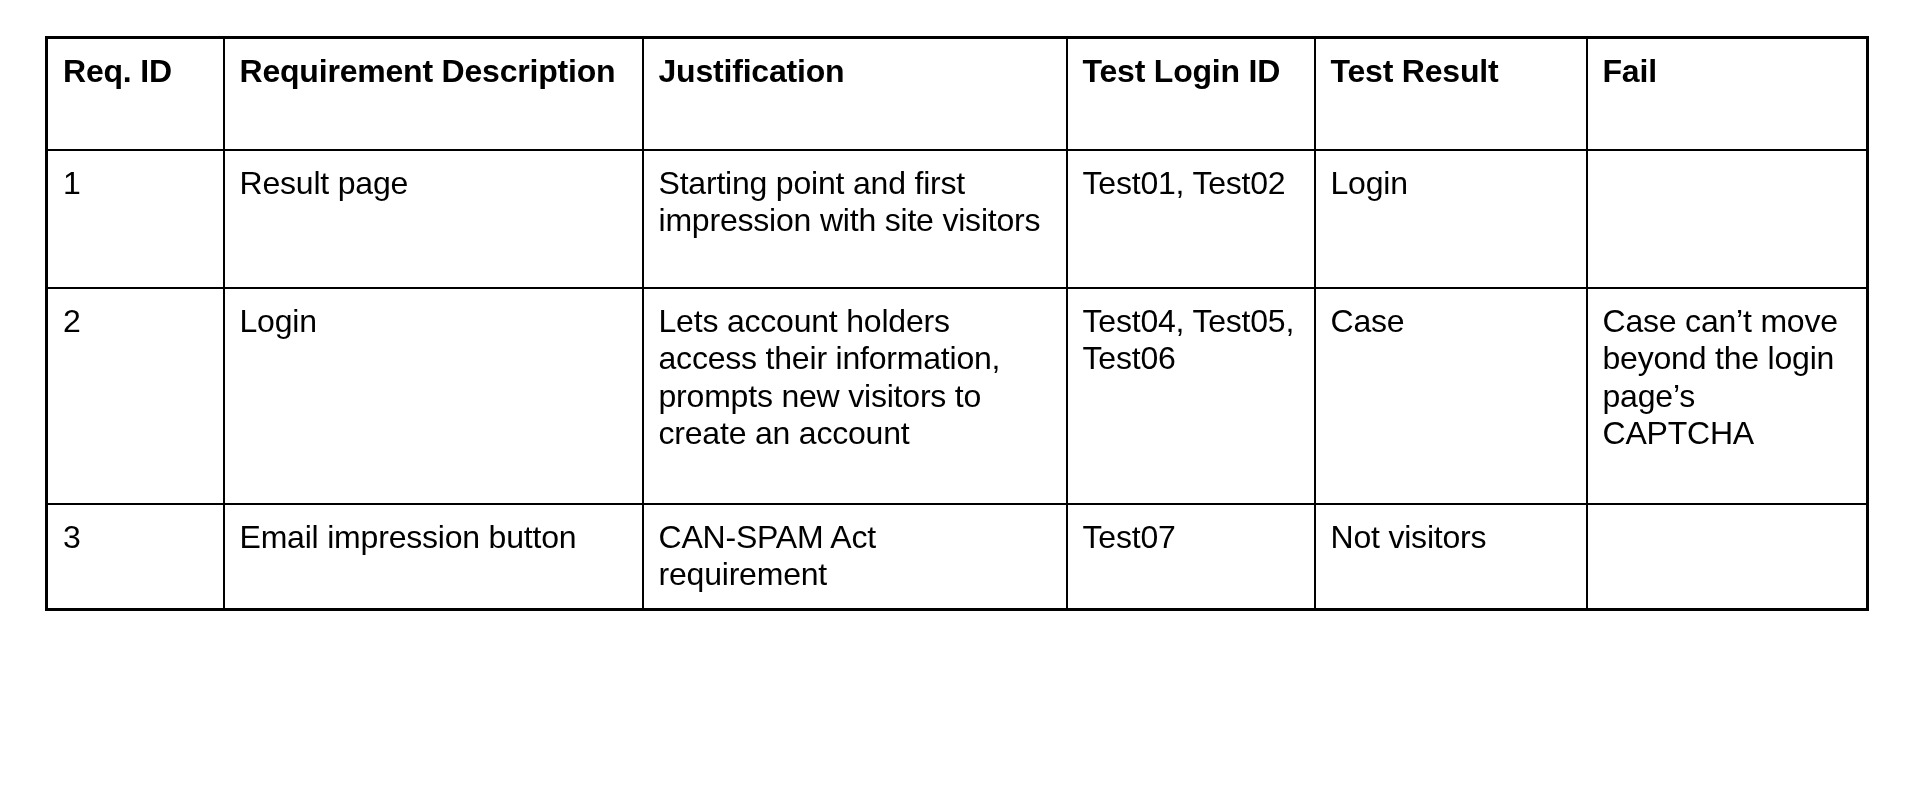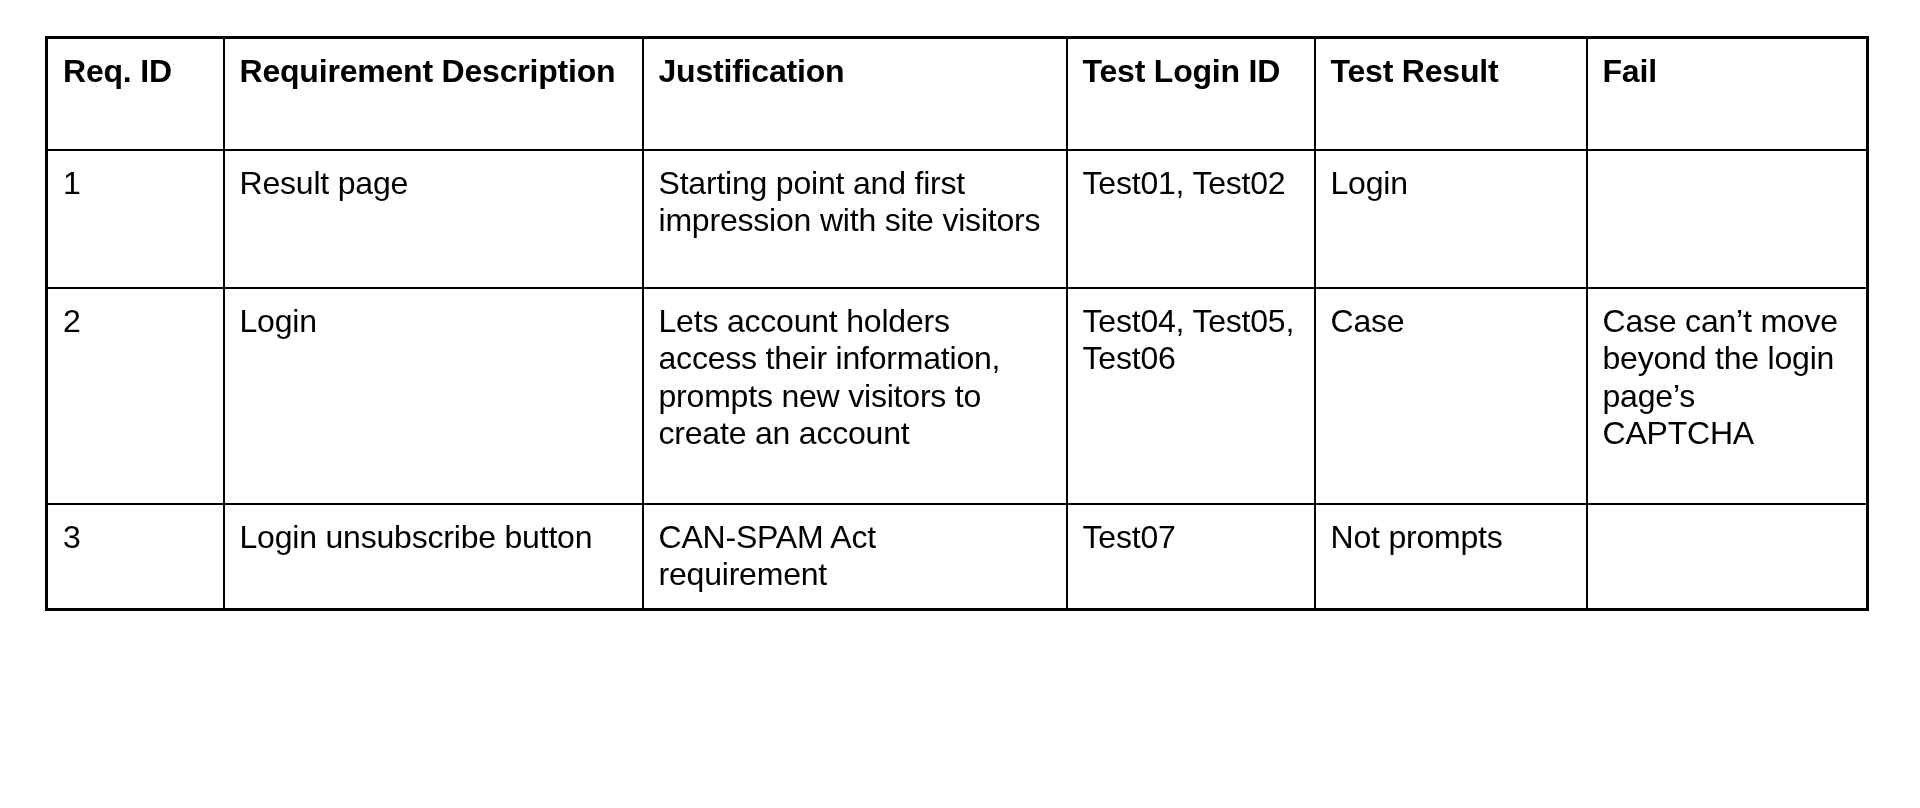--- a/index.html
+++ b/index.html
@@ -111,22 +111,22 @@
         <tr class="row-2">
           <td>2</td>
           <td>Login</td>
           <td>Lets account holders access their information, prompts new visitors to create an account</td>
           <td>Test04, Test05, Test06</td>
           <td>Case</td>
           <td>Case can’t move beyond the login page’s CAPTCHA</td>
         </tr>
         <tr class="row-3">
           <td>3</td>
-          <td>Login unsubscribe button</td>
+          <td>Email impression button</td>
           <td>CAN-SPAM Act requirement</td>
           <td>Test07</td>
-          <td>Not prompts</td>
+          <td>Not visitors</td>
           <td class="cell-empty"></td>
         </tr>
       </tbody>
     </table>
   </div>
 </div>
 
 </body></html>

